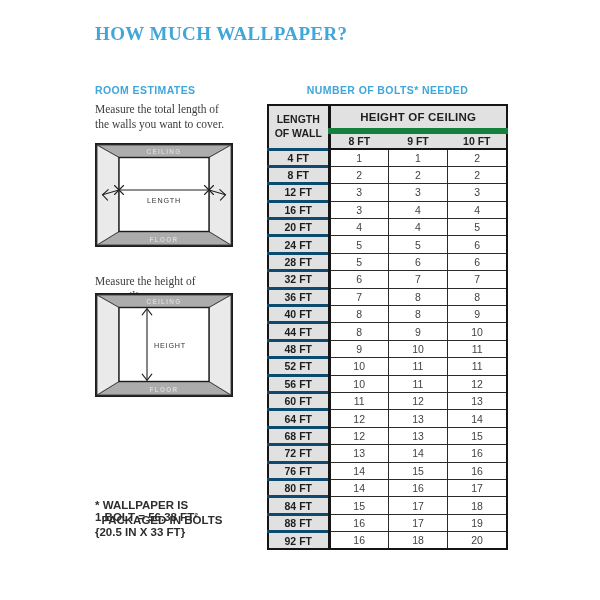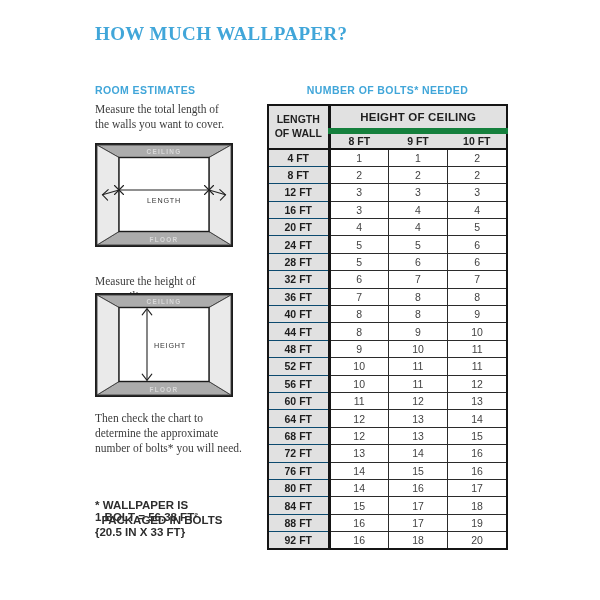--- a/index.html
+++ b/index.html
@@ -96,21 +96,21 @@
   }
   th.colhead {
     background: var(--hdr-bg, #E1E1E1);
     border-bottom: 2px solid #151515;
     height: 18px;
     font-size: 10.5px; font-weight: bold; color: #1e1e1e;
   }
   td.row-label {
     background: var(--hdr-bg, #E1E1E1);
     border-right: 3px solid #151515;
-    border-top: 1px solid #0c4a6e;
+    border-top: 3px solid #0c4a6e;
     height: 17.4px;
     font-size: 10.5px; font-weight: bold; color: #1e1e1e;
   }
   td.cell {
     border: 1px solid #2b2b2b;
     font-size: 10.5px;
     color: #424242;
     background: #ffffff;
   }
 </style>
@@ -162,23 +162,20 @@
     <text class="rm-label" x="69" y="10.8" text-anchor="middle">CEILING</text>
     <text class="rm-label" x="69" y="98.6" text-anchor="middle">FLOOR</text>
     <g stroke="#222222" stroke-width="1.1" fill="none" stroke-linecap="round">
       <line x1="52" y1="16" x2="52" y2="87"></line>
       <polyline points="47.2,21.8 52,15.6 56.8,21.8"></polyline>
       <polyline points="47.2,81.2 52,87.4 56.8,81.2"></polyline>
     </g>
     <text class="dim-label" x="59" y="54.5" text-anchor="start">HEIGHT</text>
   </svg>
 
-  <div class="body-text step3">Then check the chart to
-determine the approximate
-number of bolts* you will need.</div>
 
   <div class="note-text footnote">* WALLPAPER IS
   PACKAGED IN BOLTS</div>
 
   <div class="note-text boltdef">1 BOLT = 56.38 FT²
 {20.5 IN X 33 FT}</div>
 
   <div class="sec-heading sec-table">NUMBER OF BOLTS* NEEDED</div>
 
   <table class="bolt-table">

